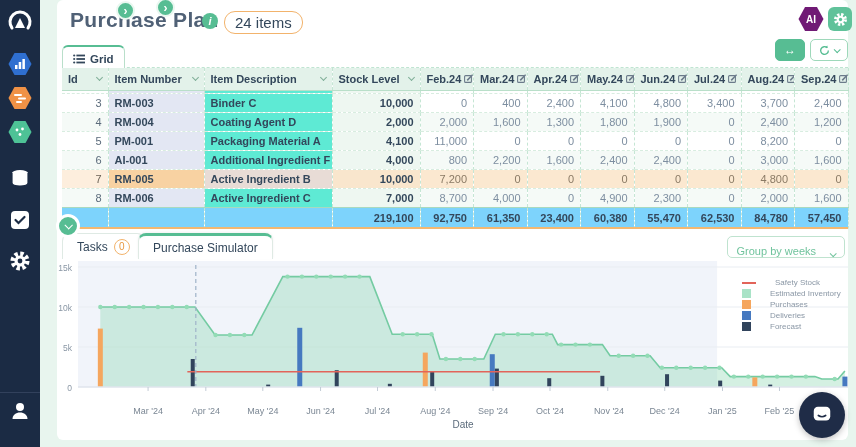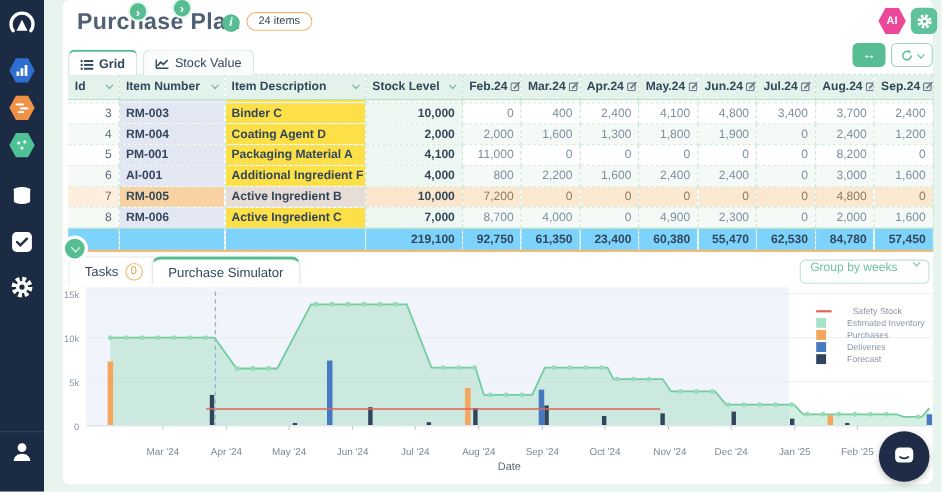--- a/index.html
+++ b/index.html
@@ -17,22 +17,22 @@
   .panel { position:absolute; left:57px; top:0; width:791px; height:440px; background:#ffffff; border-radius:6px; z-index:1; }
 
   .chev-circle { position:absolute; width:19px; height:19px; border-radius:50%; background:#57bd93; color:#fff;
                  display:flex; align-items:center; justify-content:center; font-size:12px; font-weight:bold; z-index:9; border:2px solid #eaf7f0; }
 
   
   .title { position:absolute; left:70px; top:8px; font-size:21px; color:#506176; letter-spacing:.3px; z-index:6; }
   .info-ic { position:absolute; left:202px; top:13px; width:16px; height:16px; border-radius:50%; background:#57bd93; color:#fff;
              font-size:11px; font-weight:bold; display:flex; align-items:center; justify-content:center; z-index:6; font-style:italic;}
   .items-badge { position:absolute; left:224px; top:11px; border:1px solid #f2b36c; border-radius:11px; padding:2px 10px;
-                 font-size:10px; color:#33475b; background:#fff; z-index:6; }
-  .ai-hex { position:absolute; left:798px; top:6px; width:26px; height:26px; background:#ec4899; color:#fff; font-size:10px; font-weight:bold;
+                 font-size:15px; color:#33475b; background:#fff; z-index:6; }
+  .ai-hex { position:absolute; left:798px; top:6px; width:26px; height:26px; background:#701a75; color:#fff; font-size:10px; font-weight:bold;
             display:flex; align-items:center; justify-content:center; clip-path:polygon(27% 4%,73% 4%,98% 50%,73% 96%,27% 96%,2% 50%); z-index:6;}
   .gear-btn { position:absolute; left:828px; top:7px; width:24px; height:24px; border-radius:6px; background:#60c29a;
               display:flex; align-items:center; justify-content:center; z-index:6; }
 
   
   .tabstrip { position:absolute; left:62px; top:45px; width:786px; height:23px; z-index:6; border-bottom:1px dashed #bfe4d1; }
   .tab { position:absolute; top:0; height:23px; background:#fff; border:1px solid #b9dfca; border-bottom:none;
          border-radius:6px 6px 0 0; display:flex; align-items:center; gap:5px; padding:12px 10px; font-size:11.5px; color:#33475b; font-weight:bold; }
   .tab.active { border-top:2px solid #57bd93; }
   .tab.inactive { background:#fbfdfc; border-color:#d4eadd; font-weight:normal; }
@@ -45,21 +45,21 @@
 
   
   .grid-wrap { position:absolute; left:62px; top:68px; width:786px; z-index:6; }
   table.grid { border-collapse:collapse; table-layout:fixed; width:786px; font-size:11px; }
   table.grid td, table.grid th { border-right:1px dashed #c5e6d4; border-bottom:1px dashed #d8ede0; padding:0 6px;
                                  white-space:nowrap; overflow:hidden; height:19px; }
   table.grid th { background:#e3f2ea; color:#33475b; text-align:left; font-weight:bold; height:22px; border-bottom:1px solid #b9dfc9; }
   th.num, td.num { text-align:right; }
   td.idcell { background:#fff; color:#5b6b7b; text-align:right; }
   td.itemcell { background:#e3e7f3; color:#33475b; font-weight:bold; }
-  td.desccell { background:#fde047; color:#33475b; font-weight:bold; }
+  td.desccell { background:#5eead4; color:#33475b; font-weight:bold; }
   td.stockcell { background:#eef7f1; color:#33475b; font-weight:bold; text-align:right; }
   td.mcell { background:#fff; color:#7d8ea0; text-align:right; }
   tr.alt td.mcell, tr.alt td.idcell { background:#f5faf7; }
   tr.hl td.idcell { background:#fdeedd !important; color:#6b6257; }
   tr.hl td.itemcell { background:#f8d2a2; }
   tr.hl td.desccell { background:#e8dcd6; }
   tr.hl td.stockcell { background:#f9e6cd; }
   tr.hl td.mcell { background:#fbe8d0 !important; color:#8a7a65; }
   tr.totals td { background:#7dd3fc; color:#33475b; font-weight:bold; border-top:1px solid #a9d9bf; height:21px; }
   tr.sliver td { height:3px; padding:0; }
@@ -74,21 +74,21 @@
   .collapse-btn .dd-chev { border-color:#fff; width:6px; height:6px; }
 
   
   .tabstrip2 { position:absolute; left:62px; top:233px; height:26px; z-index:6; width:786px; }
   .tab2 { position:absolute; top:0; height:26px; background:#fff; border:1px solid #dfeae4; border-bottom:none; border-radius:8px 8px 0 0;
           display:flex; align-items:center; gap:6px; padding:0 14px; font-size:12px; color:#33475b; }
   .tab2.active { border-top:3px solid #57bd93; box-shadow:0 -1px 3px rgba(0,0,0,.05);justify-content:center; }
   .badge0 { width:16px; height:16px; border-radius:50%; border:1px solid #f2b36c; color:#e8973f; font-size:10px;
             display:flex; align-items:center; justify-content:center; }
   .groupby { position:absolute; right:3px; top:3px; height:22px; border:1px solid #bfe3cf; border-radius:5px; background:#fff;
-             color:#6fc39c; font-size:11px; display:flex; align-items:flex-start; gap:14px; padding:0 9px; }
+             color:#6fc39c; font-size:11px; display:flex; align-items:flex-end; gap:14px; padding:0 9px; }
   .groupby .dd-chev { border-color:#6fc39c; }
 
   
   .ylabel { position:absolute; width:30px; text-align:right; font-size:8.5px; color:#8a97a5; z-index:6; }
   .xlabel { position:absolute; width:60px; text-align:center; font-size:9px; color:#7b8794; top:406px; z-index:6; }
   .date-label { position:absolute; left:433px; top:419px; width:60px; text-align:center; font-size:10px; color:#5b6b7b; z-index:6; }
   #plot { position:absolute; left:78px; top:261px; z-index:6; }
   .legend { position:absolute; left:742px; top:277px; z-index:7; }
   .legend-row { display:flex; align-items:center; gap:19px; height:11px; }
   .legend-row span.lab { font-size:8px; color:#8a97a5; }
@@ -186,27 +186,20 @@
   <div class="tab active" style="left:0">
     <svg width="12" height="10" viewBox="0 0 12 10">
       <circle cx="1.2" cy="1.5" r="1.1" fill="#33475b"></circle>
         <rect x="3.4" y="0.6" width="8.6" height="1.8" fill="#33475b"></rect>
       <circle cx="1.2" cy="5" r="1.1" fill="#33475b"></circle>
         <rect x="3.4" y="4.1" width="8.6" height="1.8" fill="#33475b"></rect>
       <circle cx="1.2" cy="8.5" r="1.1" fill="#33475b"></circle>
         <rect x="3.4" y="7.6" width="8.6" height="1.8" fill="#33475b"></rect>
     </svg>
     <span>Grid</span>
-  </div>
-  <div class="tab inactive" style="left:68px">
-    <svg width="13" height="10" viewBox="0 0 13 10">
-      <path d="M1 9 L1 1 M1 9 L12 9" stroke="#33475b" stroke-width="1.3" fill="none"></path>
-      <path d="M2 7 L5 3.5 L7.5 5.5 L11.5 1.5" stroke="#33475b" stroke-width="1.4" fill="none"></path>
-    </svg>
-    <span>Stock Value</span>
   </div>
   <div class="grid-btns">
     <button class="btn-expand">↔</button>
     <button class="btn-refresh">
       <svg width="11" height="11" viewBox="0 0 12 12">
         <path d="M10.2 6a4.2 4.2 0 1 1-1.3-3" fill="none" stroke="#57bd93" stroke-width="1.5"></path>
         <path d="M9.2 0.5 L9.4 3.4 L6.6 2.6 Z" fill="#57bd93"></path>
       </svg>
       <span class="dd-chev"></span>
     </button>

